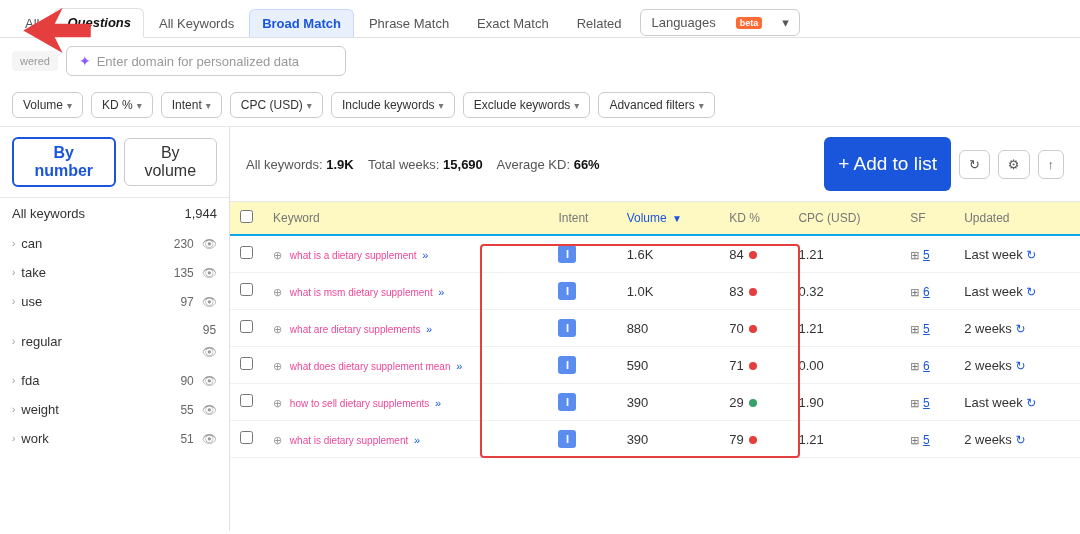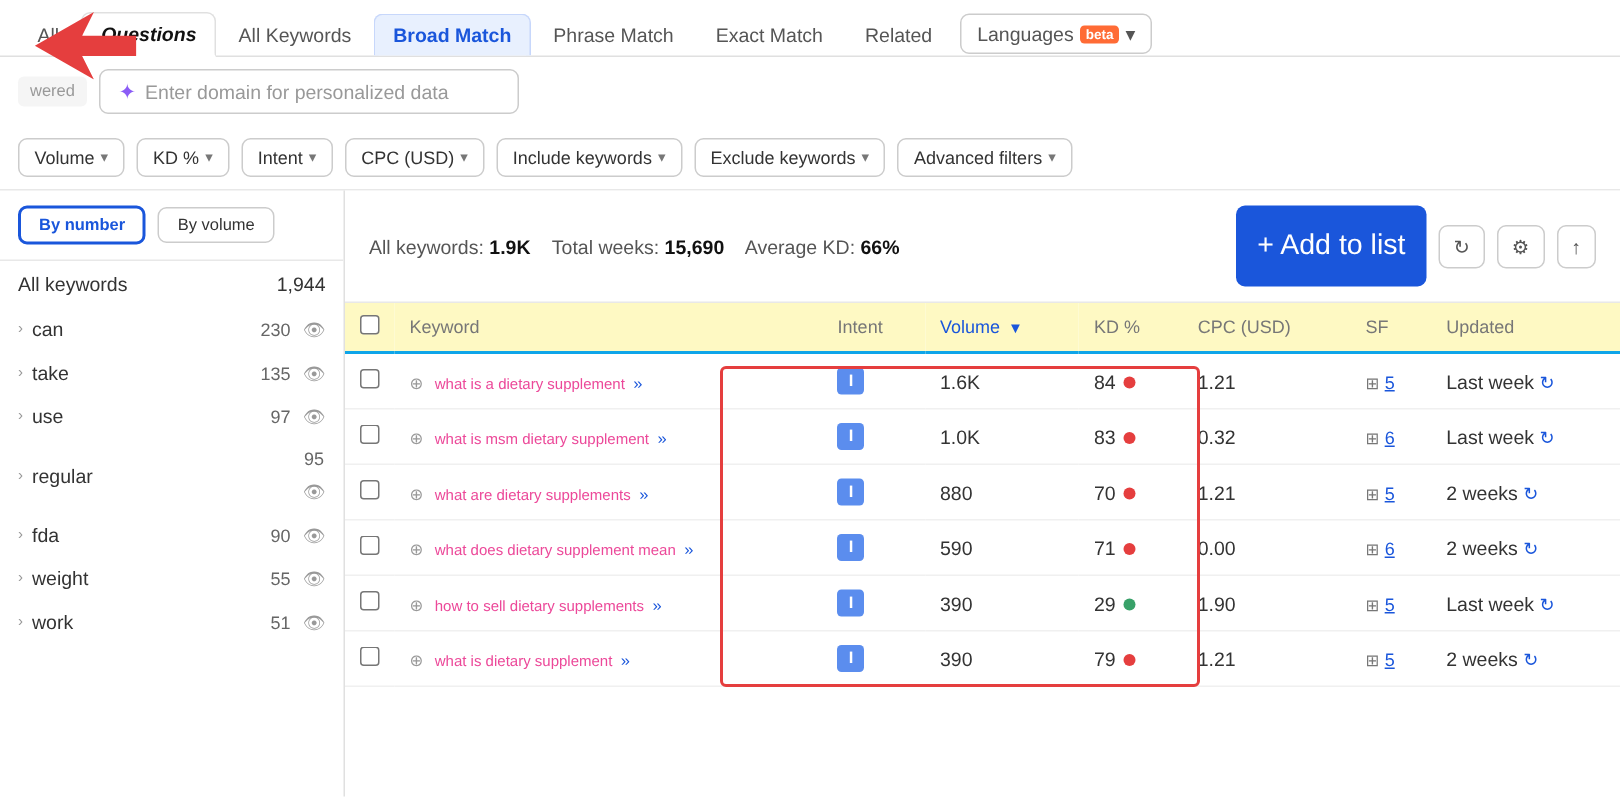--- a/index.html
+++ b/index.html
@@ -17,21 +17,21 @@
     }
     .tab.active {
       background: #fff; border-color: #e0e0e0; color: #111;
       font-weight: 600; border-bottom: 2px solid #fff; margin-bottom: -1px; font-style: italic;
     }
     .tab.highlighted {
       background: #e8f0fe; color: #1a56db; border-color: #c7d7fb;
       font-weight: 600;
     }
     .languages-tab {
-      display: flex; align-items: center; gap: 4px; padding: 5px 10px;
+      display: flex; align-items: center; gap: 20px; padding: 5px 10px;
       border: 1px solid #ccc; border-radius: 6px; cursor: pointer;
       color: #555; font-size: 13px; margin-left: 4px;
     }
     .beta-badge {
       background: #ff6b35; color: #fff; font-size: 9px; padding: 1px 4px;
       border-radius: 3px; font-weight: 600;
     }
 
     
     .domain-bar {
@@ -70,21 +70,21 @@
     
     .sidebar {
       width: 230px; border-right: 1px solid #e0e0e0; padding: 0;
       overflow-y: auto; flex-shrink: 0;
     }
     .sidebar-header {
       display: flex; align-items: center; gap: 8px; padding: 10px 12px;
       border-bottom: 1px solid #e8e8e8;
     }
     .btn-toggle {
-      padding: 5px 12px; border-radius: 6px; font-size: 11px; cursor: pointer;
+      padding: 5px 12px; border-radius: 6px; font-size: 16px; cursor: pointer;
       border: 1px solid #ccc; background: #fff; color: #333;
     }
     .btn-toggle.active {
       background: #fff; border: 2px solid #1a56db; color: #1a56db; font-weight: 600;
     }
     .sidebar-row {
       display: flex; align-items: center; justify-content: space-between;
       padding: 7px 12px; cursor: pointer; font-size: 13px;
     }
     .sidebar-row .left { display: flex; align-items: center; gap: 6px; }

